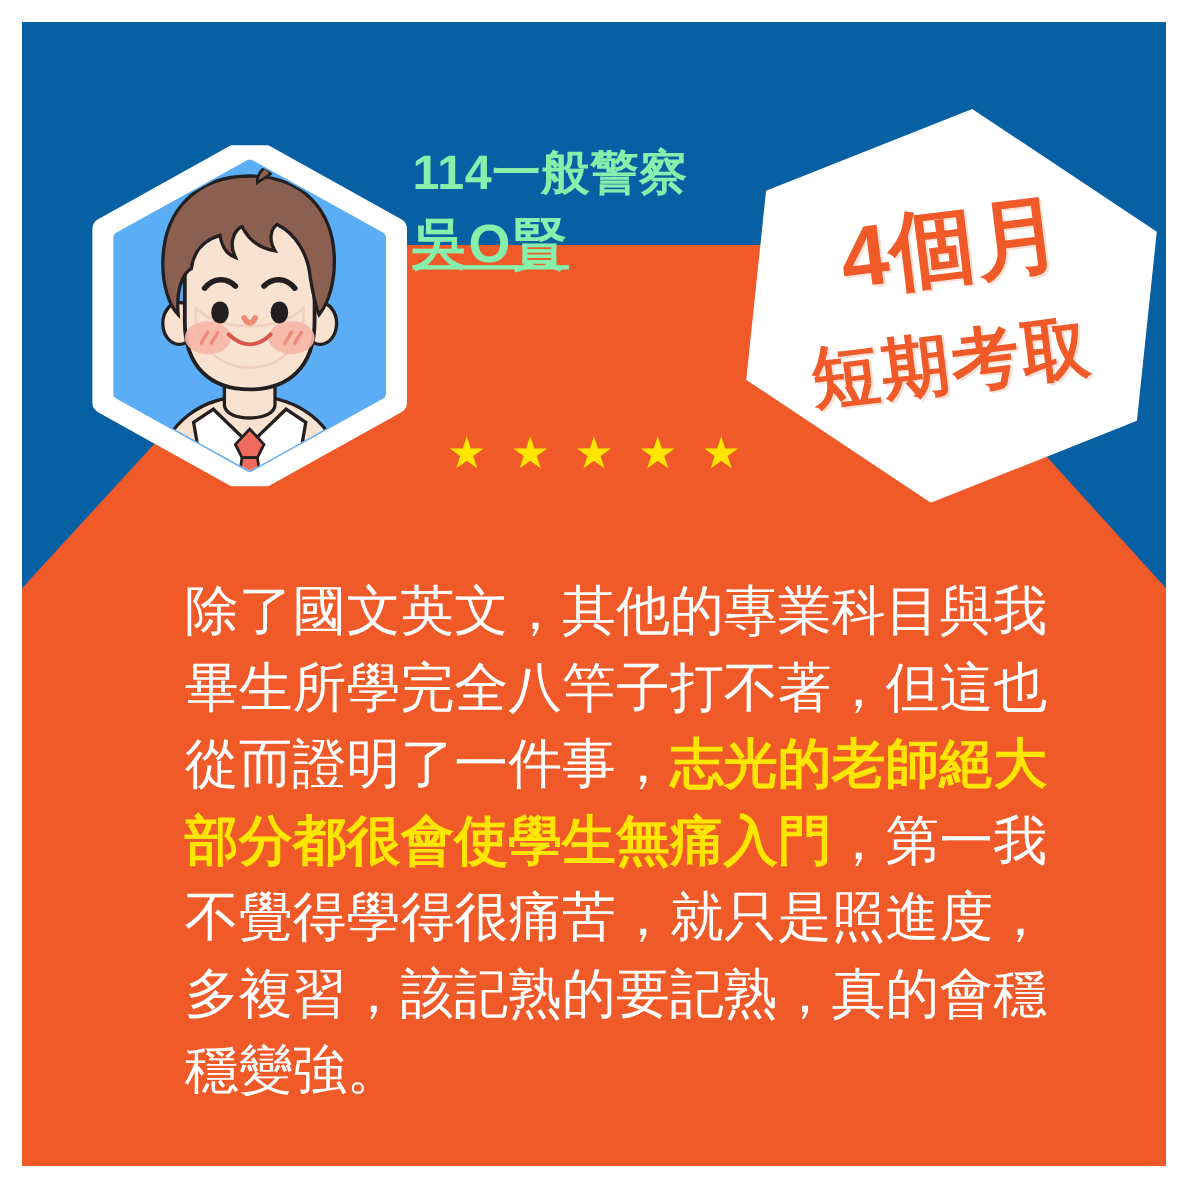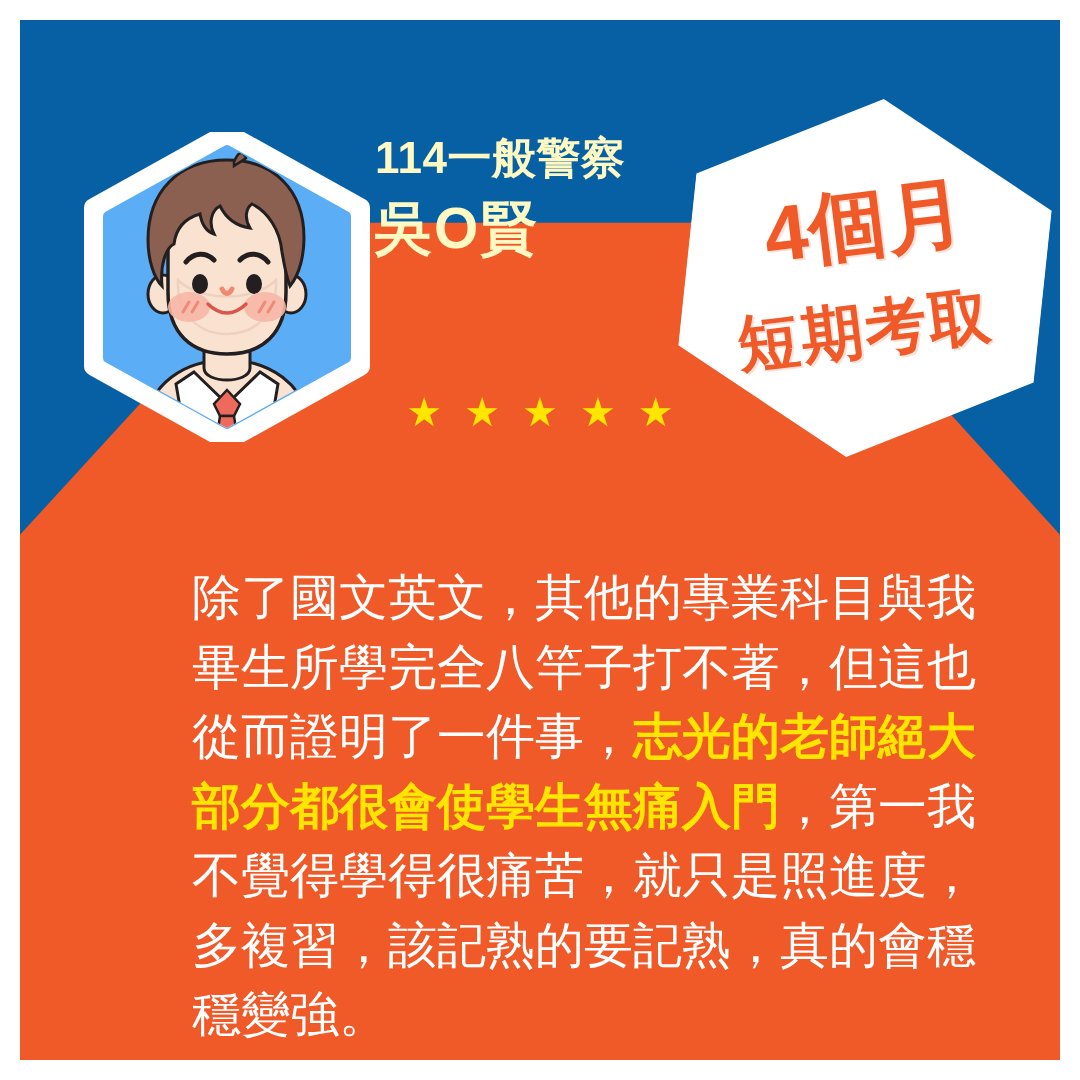--- a/index.html
+++ b/index.html
@@ -15,25 +15,25 @@
   #orange-shape{
     position:absolute;left:0;top:0;width:1040px;height:1040px;
     background:#F05A28;
     -webkit-clip-path:polygon(0% 49.5%, 27.5% 19.5%, 72.8% 19.5%, 100% 49.5%, 100% 100%, 0% 100%);
     clip-path:polygon(0% 49.5%, 27.5% 19.5%, 72.8% 19.5%, 100% 49.5%, 100% 100%, 0% 100%);
   }
 
   
   #header-title{
     position:absolute;left:355px;top:108px;width:330px;
-    color:#fef9c3;font-size:44px;font-weight:bold;line-height:1.38;
+    color:#86efac;font-size:44px;font-weight:bold;line-height:1.38;
     letter-spacing:.5px;z-index:6;
   }
   #header-title .ln{display:block;white-space:nowrap;}
-  #header-title .name{font-size:57px;letter-spacing:2px;}
+  #header-title .name{font-size:49px;letter-spacing:2px;text-decoration:underline;}
 
   
   #avatar{
     position:absolute;left:62px;top:112px;width:290px;height:310px;z-index:7;
   }
   #avatar svg{display:block;width:290px;height:310px;}
 
   
   #badge{
     position:absolute;left:655px;top:78px;width:380px;height:360px;z-index:8;
@@ -57,25 +57,24 @@
   
   #stars{
     position:absolute;left:0;right:0;top:372px;text-align:center;z-index:6;
     color:#FFE500;font-size:40px;letter-spacing:22px;line-height:1;
     padding-left:22px;
   }
   #stars span{display:inline-block;}
 
   
   #quote{
-    position:absolute;left:148px;top:494px;width:790px;z-index:6;
+    position:absolute;left:148px;top:452px;width:790px;z-index:6;
     color:#ffffff;font-size:49px;line-height:1.42;
     letter-spacing:0px;font-weight:300;text-align:left;
     font-family:"DejaVu Sans","Liberation Sans",sans-serif;
-    margin-left:24px;
   }
   #quote b{color:#FFE500;font-weight:bold;}
 </style>
 </head>
 <body>
 
 <div id="card">
 
   <div id="orange-shape"></div>
 

